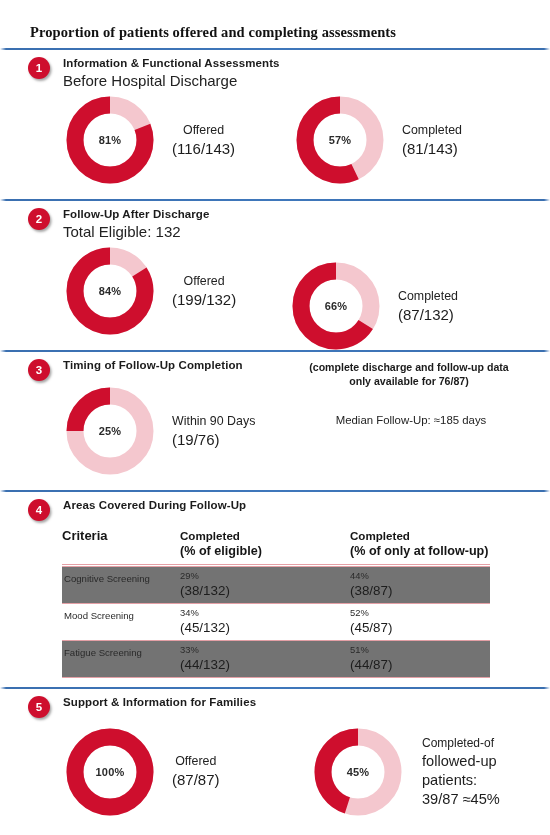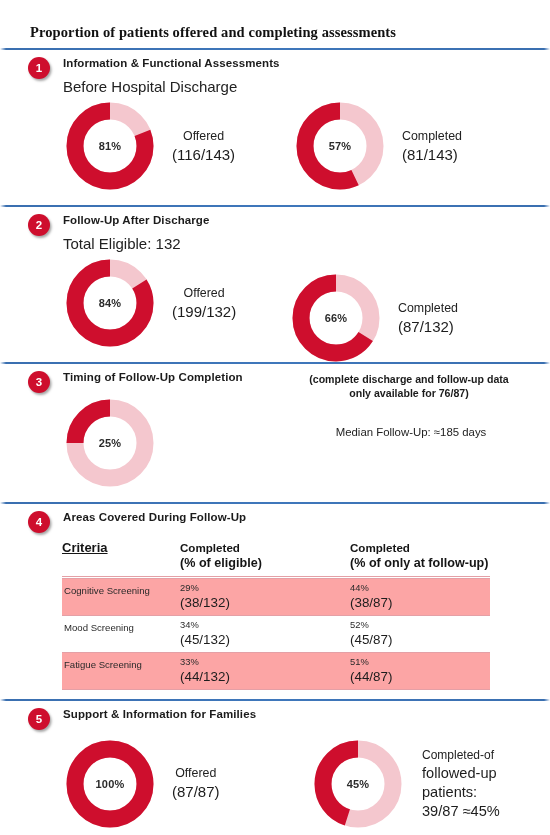--- a/index.html
+++ b/index.html
@@ -45,21 +45,21 @@
     display: flex; align-items: center; justify-content: center;
     box-shadow: 1.5px 2px 2.5px rgba(0,0,0,.35);
     margin-top: 1px;
   }
   .head-texts { margin-left: 13px; }
   .sec-title {
     font-size: 11.5px; font-weight: bold; color: #1b1b1b; letter-spacing: .1px;
     line-height: 14px;
   }
   .sec-sub {
-    font-size: 15px; color: #222; line-height: 19px; margin-top: 7px; font-weight: normal;
+    font-size: 15px; color: #222; line-height: 19px; margin-top: 1px; font-weight: normal;
   }
 
   
   .note-right {
     position: absolute; left: 278px; top: 8px; width: 262px;
     text-align: center; font-size: 10.6px; font-weight: bold; line-height: 14px; color:#1b1b1b;
   }
   .note-right2 {
     position: absolute; left: 280px; top: 60px; width: 262px;
     text-align: center; font-size: 11.4px; line-height: 16px; color:#222;
@@ -88,24 +88,24 @@
   .table-wrap { margin: 3px 0 0 62px; width: 428px; }
   table { border-collapse: collapse; width: 100%; }
   th, td { text-align: left; vertical-align: top; }
   .tbl-toprule td { border-top: 1.4px solid #E4A0A6; height: 2px; padding: 0; }
   thead th {
     padding: 4px 0 5px 0;
     font-size: 11.6px; font-weight: bold; color: #151515;
   }
   thead th .l1 { display:block; line-height: 15px; }
   thead th .l2 { display:block; line-height: 16px; font-size: 12.6px; }
-  thead th.c0 { font-size: 13px; width: 118px; text-decoration: underline; }
+  thead th.c0 { font-size: 13px; width: 118px; }
   thead th.c1 { width: 170px; }
   tbody tr { }
-  tbody tr.alt { background: #fca5a5; }
+  tbody tr.alt { background: #737373; }
   tbody td {
     padding: 3px 0 4px 0;
     border-top: 1.3px solid #E4A0A6;
   }
   tbody td.name { font-size: 9.6px; color: #2a2a2a; padding-top: 6px; padding-left: 2px; }
   tbody td .p { display:block; font-size: 9.4px; color:#2a2a2a; line-height: 12px; }
   tbody td .f { display:block; font-size: 13.4px; color:#1d1d1d; line-height: 17px; }
   .tbl-botrule td { border-top: 1.3px solid #E4A0A6; height: 2px; padding: 0; }
 </style>
 </head>
@@ -211,20 +211,24 @@
       <div>Median Follow-Up: ≈185 days</div>
     </div>
     <div class="donut-row">
       <div class="donut-unit" style="left:62px; top:0;">
         <div class="donut">
             <svg width="96" height="96" viewBox="0 0 96 96">
               <circle cx="48" cy="48" r="35" fill="none" stroke="#F4C7CE" stroke-width="17"></circle>
               <circle cx="48" cy="48" r="35" fill="none" stroke="#CE0E2D" stroke-width="17" stroke-dasharray="54.97787143782138 164.93361431346415" transform="rotate(-90 48 48) scale(1,-1) translate(0,-96)"></circle>
             </svg>
           <span class="pct">25%</span>
+        </div>
+        <div class="donut-labels">
+          <div class="lbl-top">Within 90 Days</div>
+          <div class="lbl-bot">(19/76)</div>
         </div>
       </div>
     </div>
   </div>
   <div class="rule"></div>
 
   <div class="section">
     <div class="sec-head">
       <div class="badge">4</div>
       <div class="head-texts">

